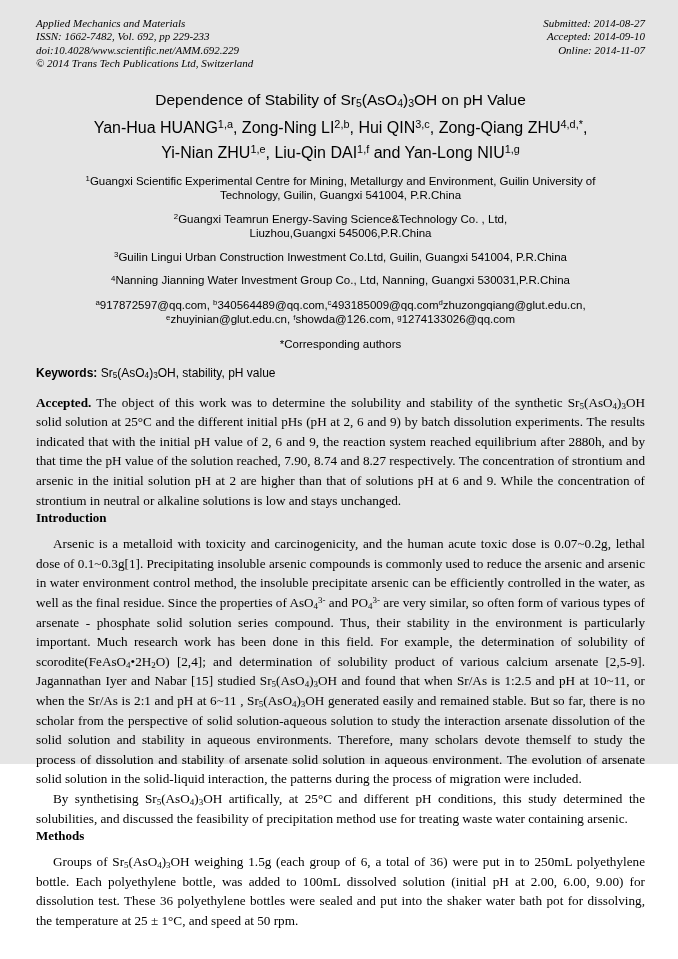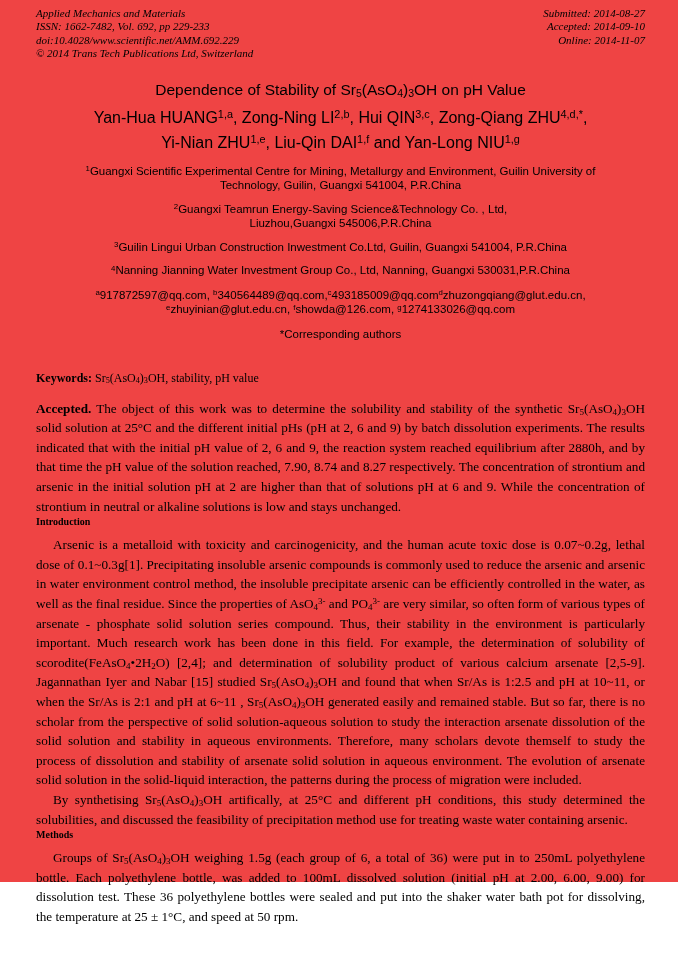--- a/index.html
+++ b/index.html
@@ -1,42 +1,42 @@
 <!DOCTYPE html>
 <html><head>
 <meta charset="utf-8">
 <style>
   html,body{margin:0;padding:0;background:#ffffff;}
   body{width:678px;height:959px;overflow:hidden;color:#000;font-family:"Liberation Serif",serif;}
-  .page{box-sizing:border-box;width:678px;height:882px;padding:7px 33px 0 36px;background:#ef4444;}
+  .page{box-sizing:border-box;width:678px;height:764px;padding:17px 33px 0 36px;background:#e5e5e5;}
 
   
   .jheader{display:flex;justify-content:space-between;font-style:italic;
            font-size:11px;line-height:13.4px;font-family:"Liberation Serif",serif;}
   .jheader .right{text-align:right;}
 
   
   .title-block{text-align:center;font-family:"Liberation Sans",sans-serif;}
   .paper-title{font-size:15.5px;font-weight:normal;margin-top:19px;line-height:20px;}
   .authors{font-size:16px;line-height:25px;margin-top:5px;}
   .affil{font-size:11.5px;line-height:14.5px;margin-top:9px;}
   .affil.a1{padding:0 28px;}
   .affil.a2{padding:0 95px;}
   .emails{font-size:11.5px;line-height:14.5px;margin-top:10px;padding:0 10px;}
   .corresponding{font-size:11.5px;margin-top:11px;}
 
   
-  .keywords{font-family:Liberation Serif, serif;font-size:12px;margin-top:31px;text-align:left;}
+  .keywords{font-family:Liberation Sans, sans-serif;font-size:12px;margin-top:16px;text-align:left;}
   .keywords .lbl{font-weight:bold;}
 
   
   .bodytext{font-size:13.2px;line-height:19.6px;text-align:justify;}
   .abstract{margin-top:13px;}
   .abstract .lbl{font-weight:bold;}
-  h2.sect{font-size:10px;font-weight:bold;margin:0;padding:0;text-align:left;}
+  h2.sect{font-size:13px;font-weight:bold;margin:0;padding:0;text-align:left;}
   .sect-intro{margin-top:17px;}
   .sect-methods{margin-top:15px;}
   p.para{margin:0;text-indent:17px;}
   .after-head{margin-top:8px;}
 
   sup{font-size:68%;line-height:0;vertical-align:baseline;position:relative;top:-0.45em;}
   sub{font-size:68%;line-height:0;vertical-align:baseline;position:relative;top:0.22em;}
 </style>
 </head>
 <body>

